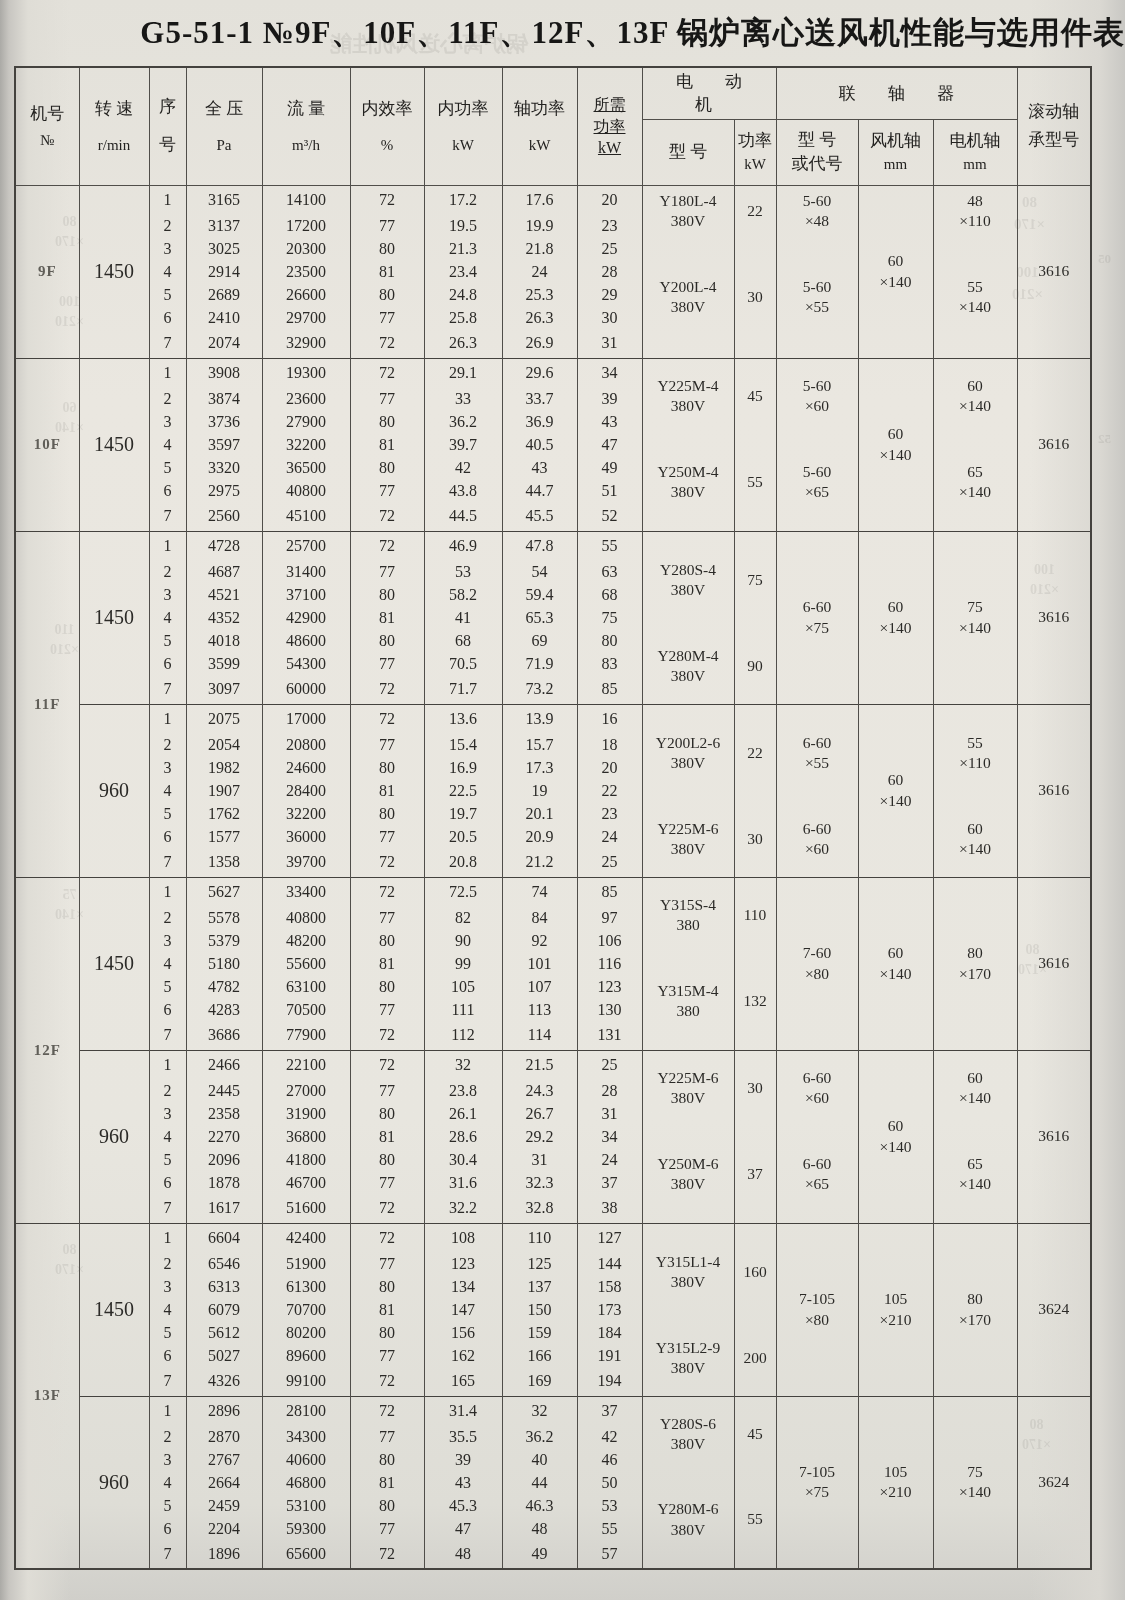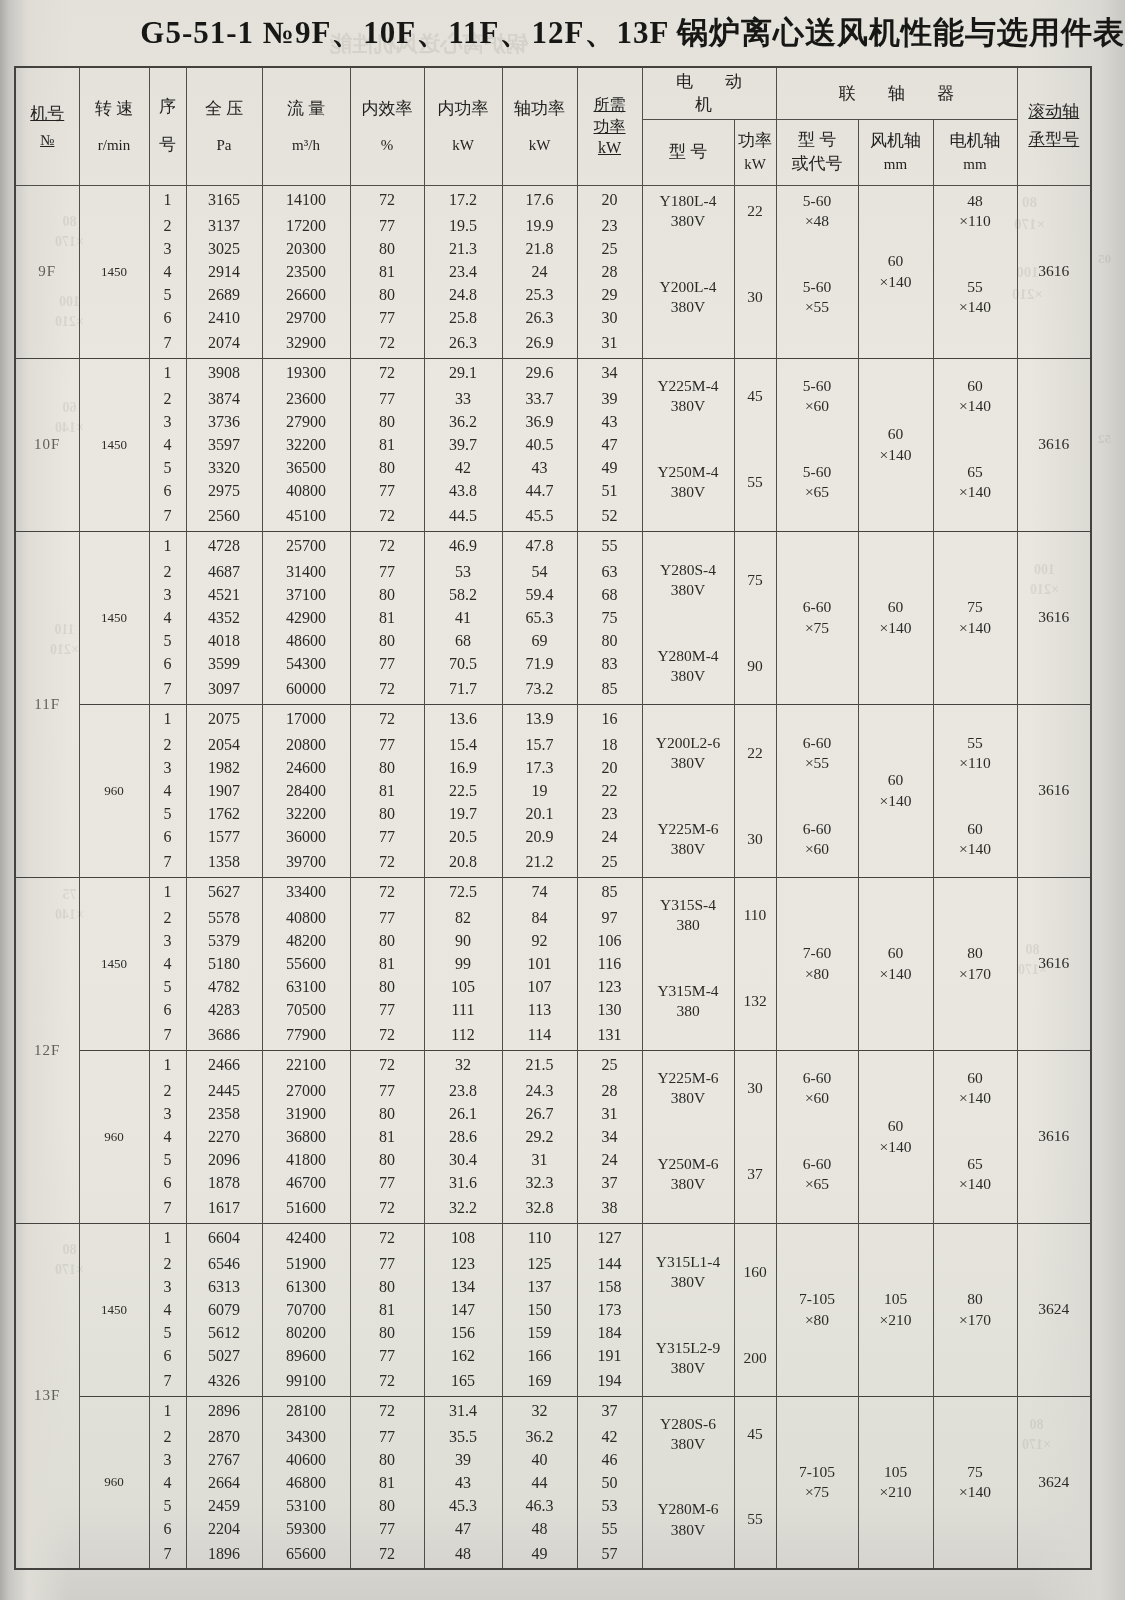--- a/index.html
+++ b/index.html
@@ -39,30 +39,30 @@
     vertical-align: middle; text-align: center; padding: 0; color: #2b2a27;
     overflow: hidden;
   }
   thead th { border-bottom: 1.6px solid #504e4a; font-weight: normal; color: #232220; }
   thead tr.h1 { height: 52px; }
   thead tr.h2 { height: 66px; }
   th .hl { display: block; line-height: 1.2; margin: 3px 0; font-size: 17px; }
   th .hl.unit { font-size: 15px; }
   th.rs2 .hl { margin: 17px 0; }
   th.rs2.tight3 .hl { margin: 2px 0; font-size: 16px; text-decoration: underline; }
-  th.rs2.tight2 .hl { margin: 7px 4px; text-decoration: underline; }
+  th.rs2.tight2 .hl { margin: 7px 4px; }
   th.group-head { font-size: 17px; letter-spacing: 11px; text-indent: 11px; font-family: Liberation Mono, monospace; }
   tbody tr { height: 23px; }
   tbody tr.group-start { height: 29px; }
   tbody tr.group-end { height: 29px; }
   tbody td { font-size: 16px; }
   tbody tr.group-start td { border-top: 1.7px solid #44423e; }
   td.merged-cell { white-space: pre-line; font-size: 15.5px; line-height: 1.3; }
-  td.fan-cell { font-size: 15px; color: #605e58; letter-spacing: 1px; font-weight: normal; }
-  td.speed-cell { font-size: 13px; }
+  td.fan-cell { font-size: 15px; color: #605e58; letter-spacing: 1px; font-weight: bold; }
+  td.speed-cell { font-size: 20px; }
 </style>
 </head>
 <body>
 
 <div class="page">
   <div class="ghost-layer">
       <div class="ghost" style="left: 330px; top: 28px; font-size: 22px;">锅炉离心送风机性能</div>
       <div class="ghost" style="left: 1014px; top: 192px; font-size: 15px;">80
 ×170</div>
       <div class="ghost" style="left: 1012px; top: 262px; font-size: 15px;">100

